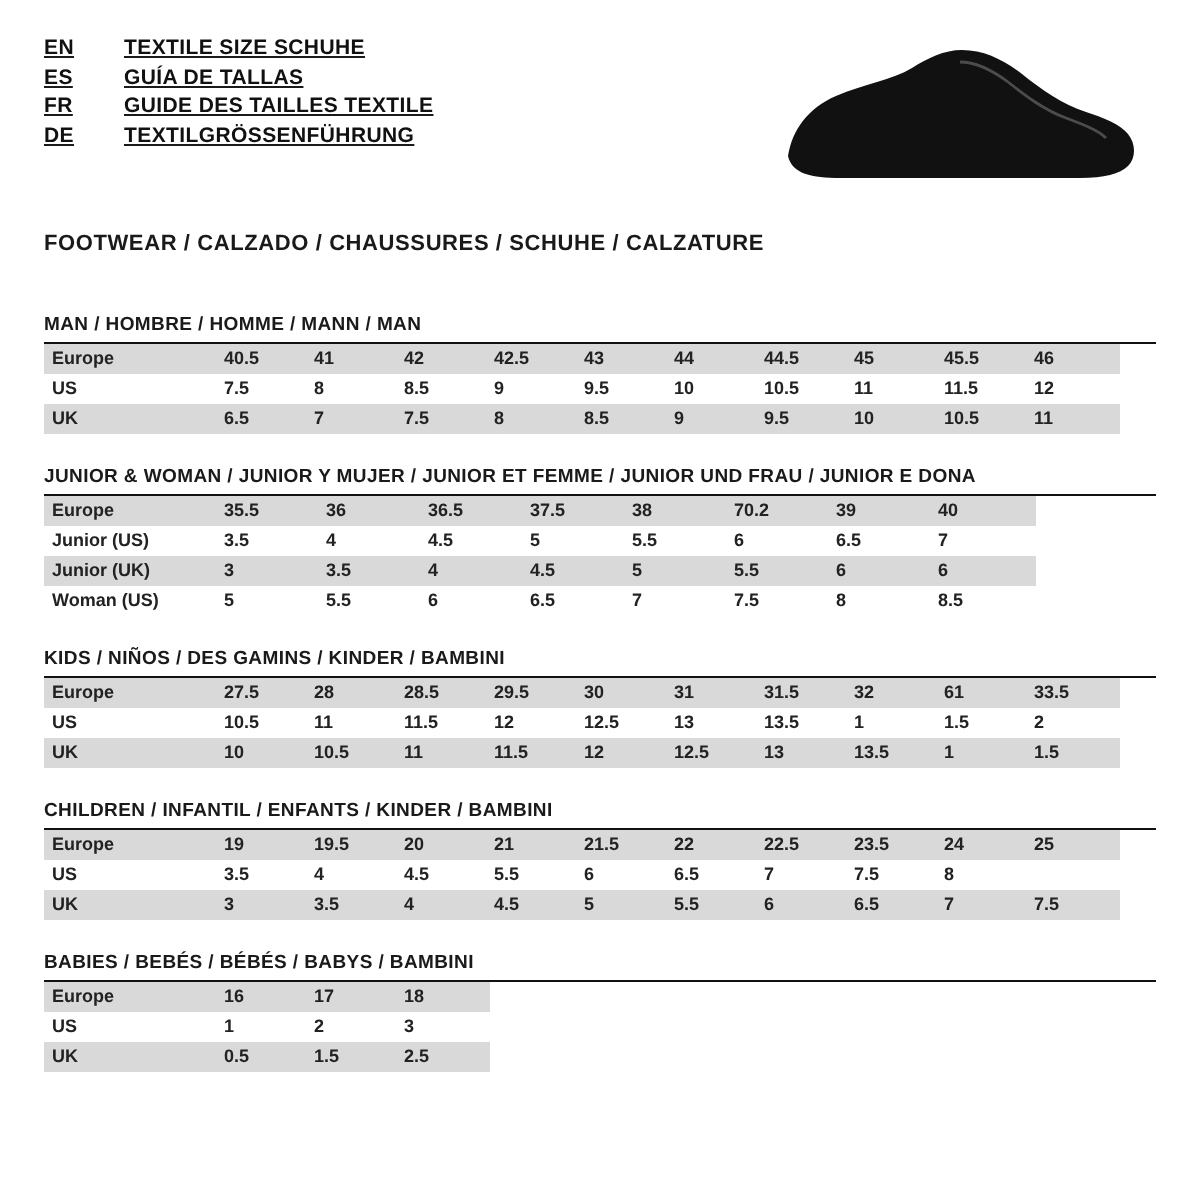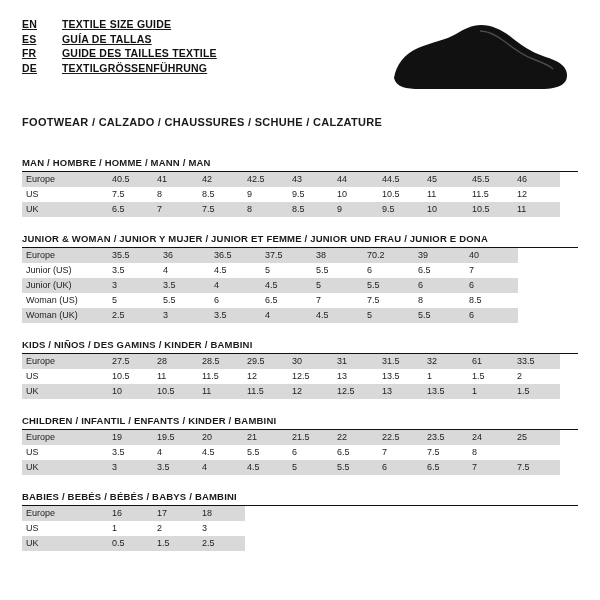--- a/index.html
+++ b/index.html
@@ -75,20 +75,21 @@
     font-weight: bold;
     letter-spacing: 0.2px;
     padding-bottom: 3px;
     border-bottom: 1px solid #111;
     margin-bottom: 0;
   }
   table.sizes {
     border-collapse: collapse;
     table-layout: fixed;
     font-size: 9px;
+    font-weight: bold;
   }
   table.sizes td {
     height: 15px;
     line-height: 15px;
     padding: 0;
     color: #222;
     text-align: left;
     white-space: nowrap;
     overflow: hidden;
   }
@@ -110,21 +111,21 @@
 </head>
 <body>
 
 <div class="page">
 
   <div class="header">
     <table class="lang-table">
       <tbody>
         <tr>
           <td class="lang-code">EN</td>
-          <td class="lang-text">TEXTILE SIZE GUIDE</td>
+          <td class="lang-text">TEXTILE SIZE SCHUHE</td>
         </tr>
         <tr>
           <td class="lang-code">ES</td>
           <td class="lang-text">GUÍA DE TALLAS</td>
         </tr>
         <tr>
           <td class="lang-code">FR</td>
           <td class="lang-text">GUIDE DES TAILLES TEXTILE</td>
         </tr>
         <tr>
@@ -260,31 +261,20 @@
               <td class="label">Woman (US)</td>
               <td class="val">5</td>
               <td class="val">5.5</td>
               <td class="val">6</td>
               <td class="val">6.5</td>
               <td class="val">7</td>
               <td class="val">7.5</td>
               <td class="val">8</td>
               <td class="val">8.5</td>
             </tr>
-            <tr class="shaded">
-              <td class="label">Woman (UK)</td>
-              <td class="val">2.5</td>
-              <td class="val">3</td>
-              <td class="val">3.5</td>
-              <td class="val">4</td>
-              <td class="val">4.5</td>
-              <td class="val">5</td>
-              <td class="val">5.5</td>
-              <td class="val">6</td>
-            </tr>
           </tbody>
         </table>
       </div>
       <div class="section">
         <div class="sec-title">KIDS / NIÑOS / DES GAMINS / KINDER / BAMBINI</div>
         <table class="sizes">
           <colgroup>
             <col style="width: 84px;">
             <col style="width: 45px;">
             <col style="width: 45px;">

